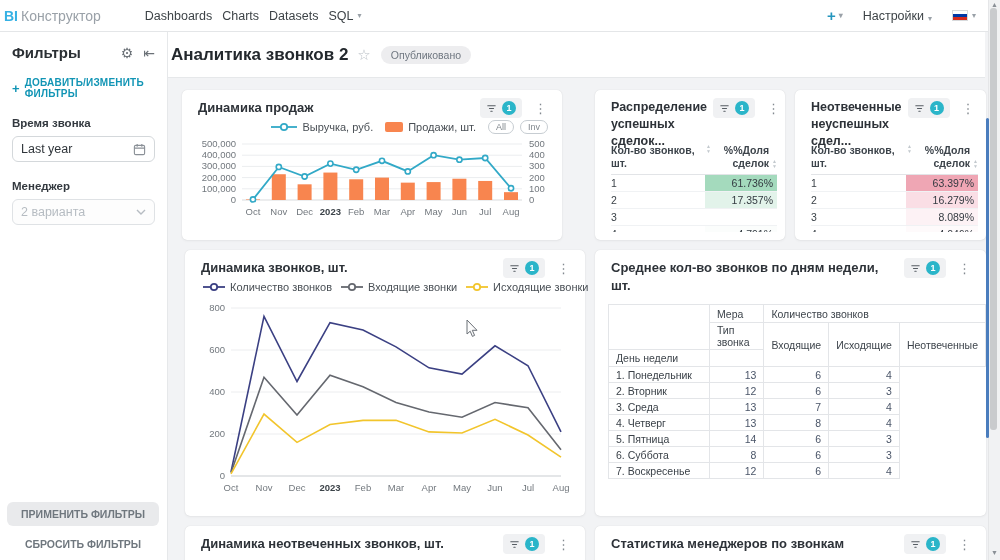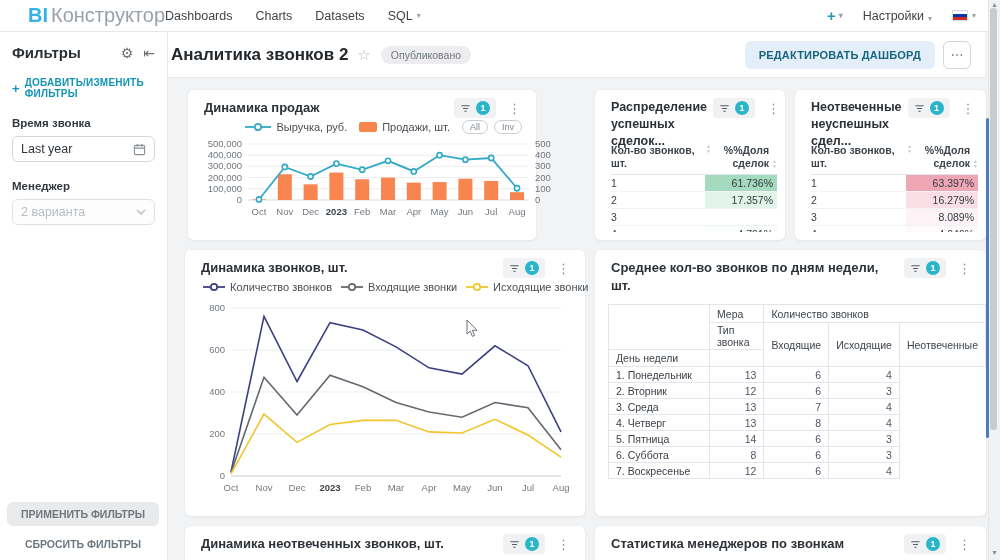--- a/index.html
+++ b/index.html
@@ -3,24 +3,24 @@
 <meta charset="utf-8">
 <style>
   * { margin:0; padding:0; box-sizing:border-box; }
   html,body { width:1000px; height:560px; }
   body { font-family:"Liberation Sans", sans-serif; background:#fff; overflow:hidden; }
   .screen { position:relative; width:1000px; height:560px; overflow:hidden; background:#f2f3f5; }
 
   
   .navbar { position:absolute; left:0; top:0; width:1000px; height:32px; background:#fff;
             border-bottom:1px solid #e4e6e8; display:flex; align-items:center; z-index:30; }
-  .logo { margin-left:28px; font-size:20px; white-space:nowrap; }
+  .logo { margin-left:4px; font-size:14px; white-space:nowrap; }
   .logo b { color:#35b1e4; font-weight:bold; }
   .logo span { color:#9aa1a8; margin-left:3px; }
-  .nav-items { display:flex; gap:23px; }
+  .nav-items { display:flex; gap:10px; margin-left:44px; }
   .nav-item { font-size:12.5px; color:#3d4347; cursor:pointer; display:flex; align-items:center; gap:4px; }
   .caret { font-size:8px; color:#9aa1a8; }
   .nav-right { margin-left:auto; margin-right:24px; display:flex; align-items:center; gap:20px; }
   .plus-btn { color:#2596be; font-size:15px; font-weight:bold; display:flex; align-items:center; gap:3px; }
   .settings { font-size:12.5px; color:#3d4347; display:flex; align-items:flex-end; gap:4px; }
   .flag { width:16px; height:11px; border:1px solid #d8dadc; display:flex; flex-direction:column; }
   .flag i { flex:1; } .flag i:nth-child(1){background:#fff;} .flag i:nth-child(2){background:#0039a6;} .flag i:nth-child(3){background:#d52b1e;}
   .lang-btn { display:flex; align-items:center; gap:4px; }
 
   
@@ -176,29 +176,25 @@
     <div class="sb-bottom">
       <span class="apply-btn">ПРИМЕНИТЬ ФИЛЬТРЫ</span>
       <div class="reset-btn">СБРОСИТЬ ФИЛЬТРЫ</div>
     </div>
   </aside>
 
   <div class="main-header">
     <span class="page-title">Аналитика звонков 2</span>
     <span class="star">☆</span>
     <span class="status-badge">Опубликовано</span>
-    <div class="hdr-right">
-      <button class="edit-btn">РЕДАКТИРОВАТЬ ДАШБОРД</button>
-      <div class="more-btn">⋯</div>
-    </div>
   </div>
 
   <div class="content">
 
-    <div class="card" style="left:20px; top:12px; width:348px; height:150px;">
+    <div class="card" style="left:14px; top:12px; width:380px; height:150px;">
       <div class="card-top">
         <div class="card-title">Динамика продаж</div>
         <div class="chip">
           <svg width="11" height="11" viewBox="0 0 12 12" stroke="#565c63" stroke-width="1.3" stroke-linecap="round">
               <path d="M2 3h8M3.8 6h4.4M5.3 9h1.4"></path>
             </svg>
           <span class="chip-badge">1</span>
         </div>
         <div class="kebab">⋮</div>
       </div>

